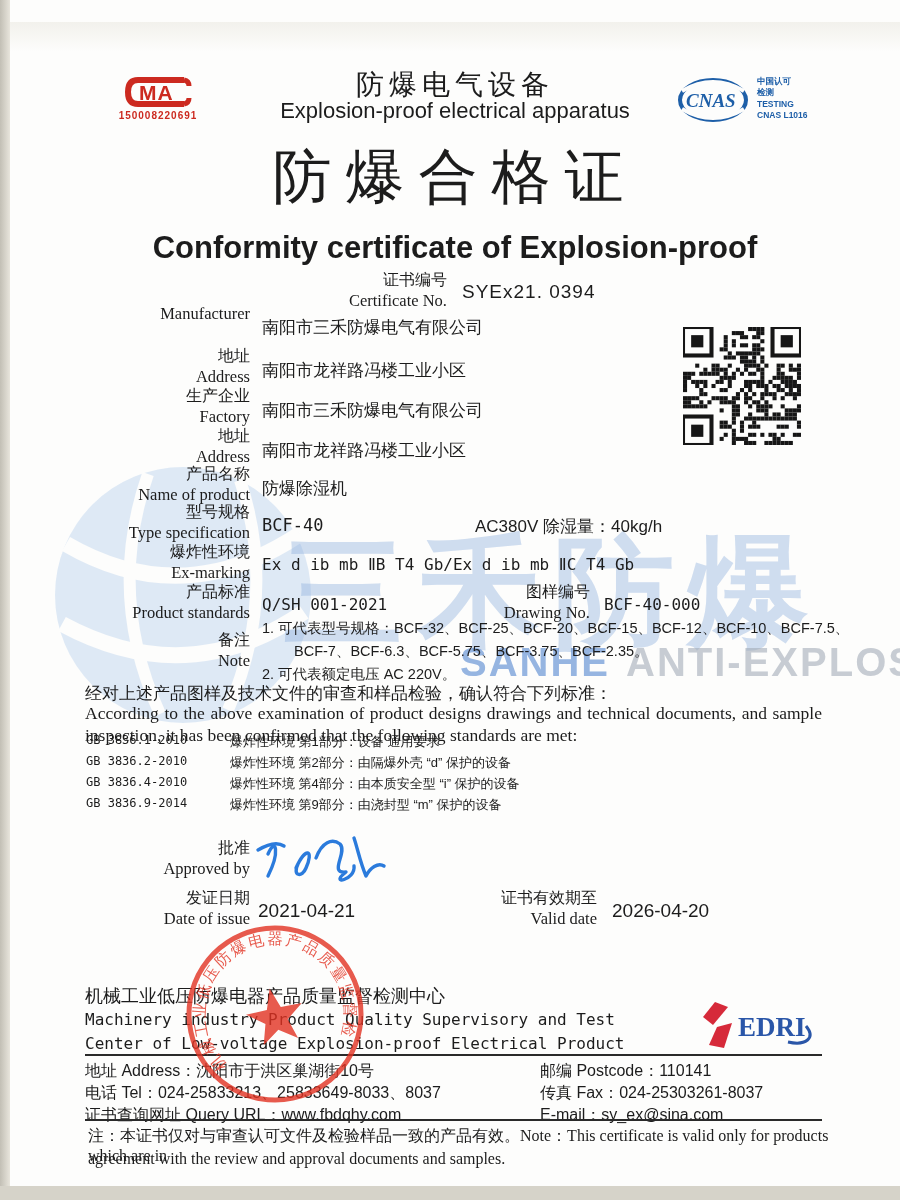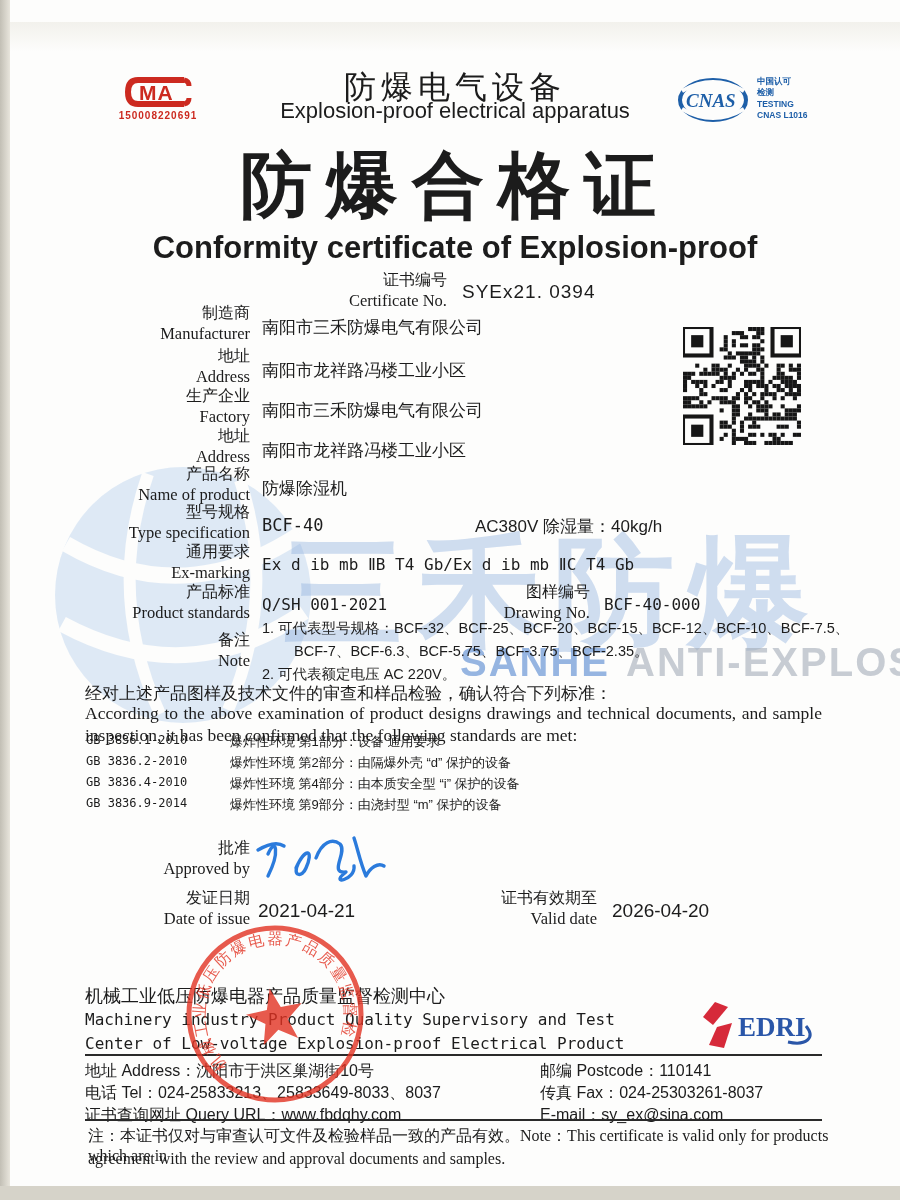--- a/index.html
+++ b/index.html
@@ -53,47 +53,46 @@
 
   <div class="content">
 
     <svg class="abs" style="left:122px;top:74px" width="70" height="36" viewBox="0 0 70 36">
       <path d="M62,6 H16 Q6,6 6,18 Q6,30 16,30 H62" fill="none" stroke="#cc2a20" stroke-width="6"></path>
       <path d="M62,6 q5,1 5,6 M62,30 q5,-1 5,-6" fill="none" stroke="#cc2a20" stroke-width="5"></path>
       <text x="17" y="26" font-size="21" font-weight="bold" fill="#cc2a20" font-family="Liberation Sans,sans-serif" letter-spacing="1">MA</text>
     </svg>
     <div class="cma-num">150008220691</div>
 
-    <div class="abs ctr" style="left:255px;top:66px;width:400px;font-size:32px;letter-spacing:5px;">防爆电气设备</div>
+    <div class="abs ctr" style="left:255px;top:66px;width:400px;font-size:28px;letter-spacing:5px;">防爆电气设备</div>
     <div class="abs ctr serif" style="left:155px;top:98px;width:600px;font-size:22px;">Explosion-proof electrical apparatus</div>
 
     <svg class="abs" style="left:676px;top:76px" width="76" height="48" viewBox="0 0 76 48">
       <ellipse cx="37" cy="24" rx="33" ry="20" fill="none" stroke="#1e5fa8" stroke-width="4"></ellipse>
       <path d="M6,15 Q37,-3 68,15" stroke="#fdfdfc" stroke-width="4" fill="none"></path>
       <path d="M6,33 Q37,51 68,33" stroke="#fdfdfc" stroke-width="4" fill="none"></path>
       <text x="10" y="31" font-size="19" font-weight="bold" font-style="italic" fill="#1e5fa8" font-family="Liberation Serif,serif">CNAS</text>
     </svg>
     <div class="cnas-col">
       <div>中国认可</div>
       <div>检测</div>
       <div>TESTING</div>
       <div>CNAS L1016</div>
     </div>
 
-    <div class="abs ctr" style="left:55px;top:138px;width:800px;font-size:72px;font-weight:bold;letter-spacing:14px;">防爆合格证</div>
+    <div class="abs ctr" style="left:55px;top:138px;width:800px;font-size:59px;font-weight:normal;letter-spacing:14px;">防爆合格证</div>
     <div class="abs ctr serif" style="left:55px;top:230px;width:800px;font-size:31px;font-weight:bold;">Conformity certificate of Explosion-proof</div>
 
     <div class="lbl" style="top:270px;left:197px;width:250px;">
       <div class="cn">证书编号</div>
       <div class="en">Certificate No.</div>
     </div>
     <div class="abs" style="left:462px;top:281px;font-size:19px;letter-spacing:1px;">SYEx21. 0394</div>
 
     <div class="lbl" style="top:303px">
-      <div class="cn">制造商</div>
         <div class="en">Manufacturer</div>
     </div>
     <div class="val" style="top:316px">南阳市三禾防爆电气有限公司</div>
 
     <div class="lbl" style="top:346px">
       <div class="cn">地址</div>
         <div class="en">Address</div>
     </div>
     <div class="val" style="top:359px">南阳市龙祥路冯楼工业小区</div>
 
@@ -116,21 +115,21 @@
     <div class="val" style="top:477px">防爆除湿机</div>
 
     <div class="lbl" style="top:502px">
       <div class="cn">型号规格</div>
         <div class="en">Type specification</div>
     </div>
     <div class="val mono" style="top:515px">BCF-40</div>
     <div class="val" style="top:515px;left:475px">AC380V  除湿量：40kg/h</div>
 
     <div class="lbl" style="top:542px">
-      <div class="cn">通用要求</div>
+      <div class="cn">爆炸性环境</div>
         <div class="en">Ex-marking</div>
     </div>
     <div class="val mono" style="top:555px;font-size:16px">Ex d ib mb ⅡB T4 Gb/Ex d ib mb ⅡC T4 Gb</div>
 
     <div class="lbl" style="top:582px">
       <div class="cn">产品标准</div>
         <div class="en">Product standards</div>
     </div>
     <div class="val mono" style="top:595px;font-size:16px">Q/SH 001-2021</div>
     <div class="lbl" style="top:582px;left:340px;width:250px">

